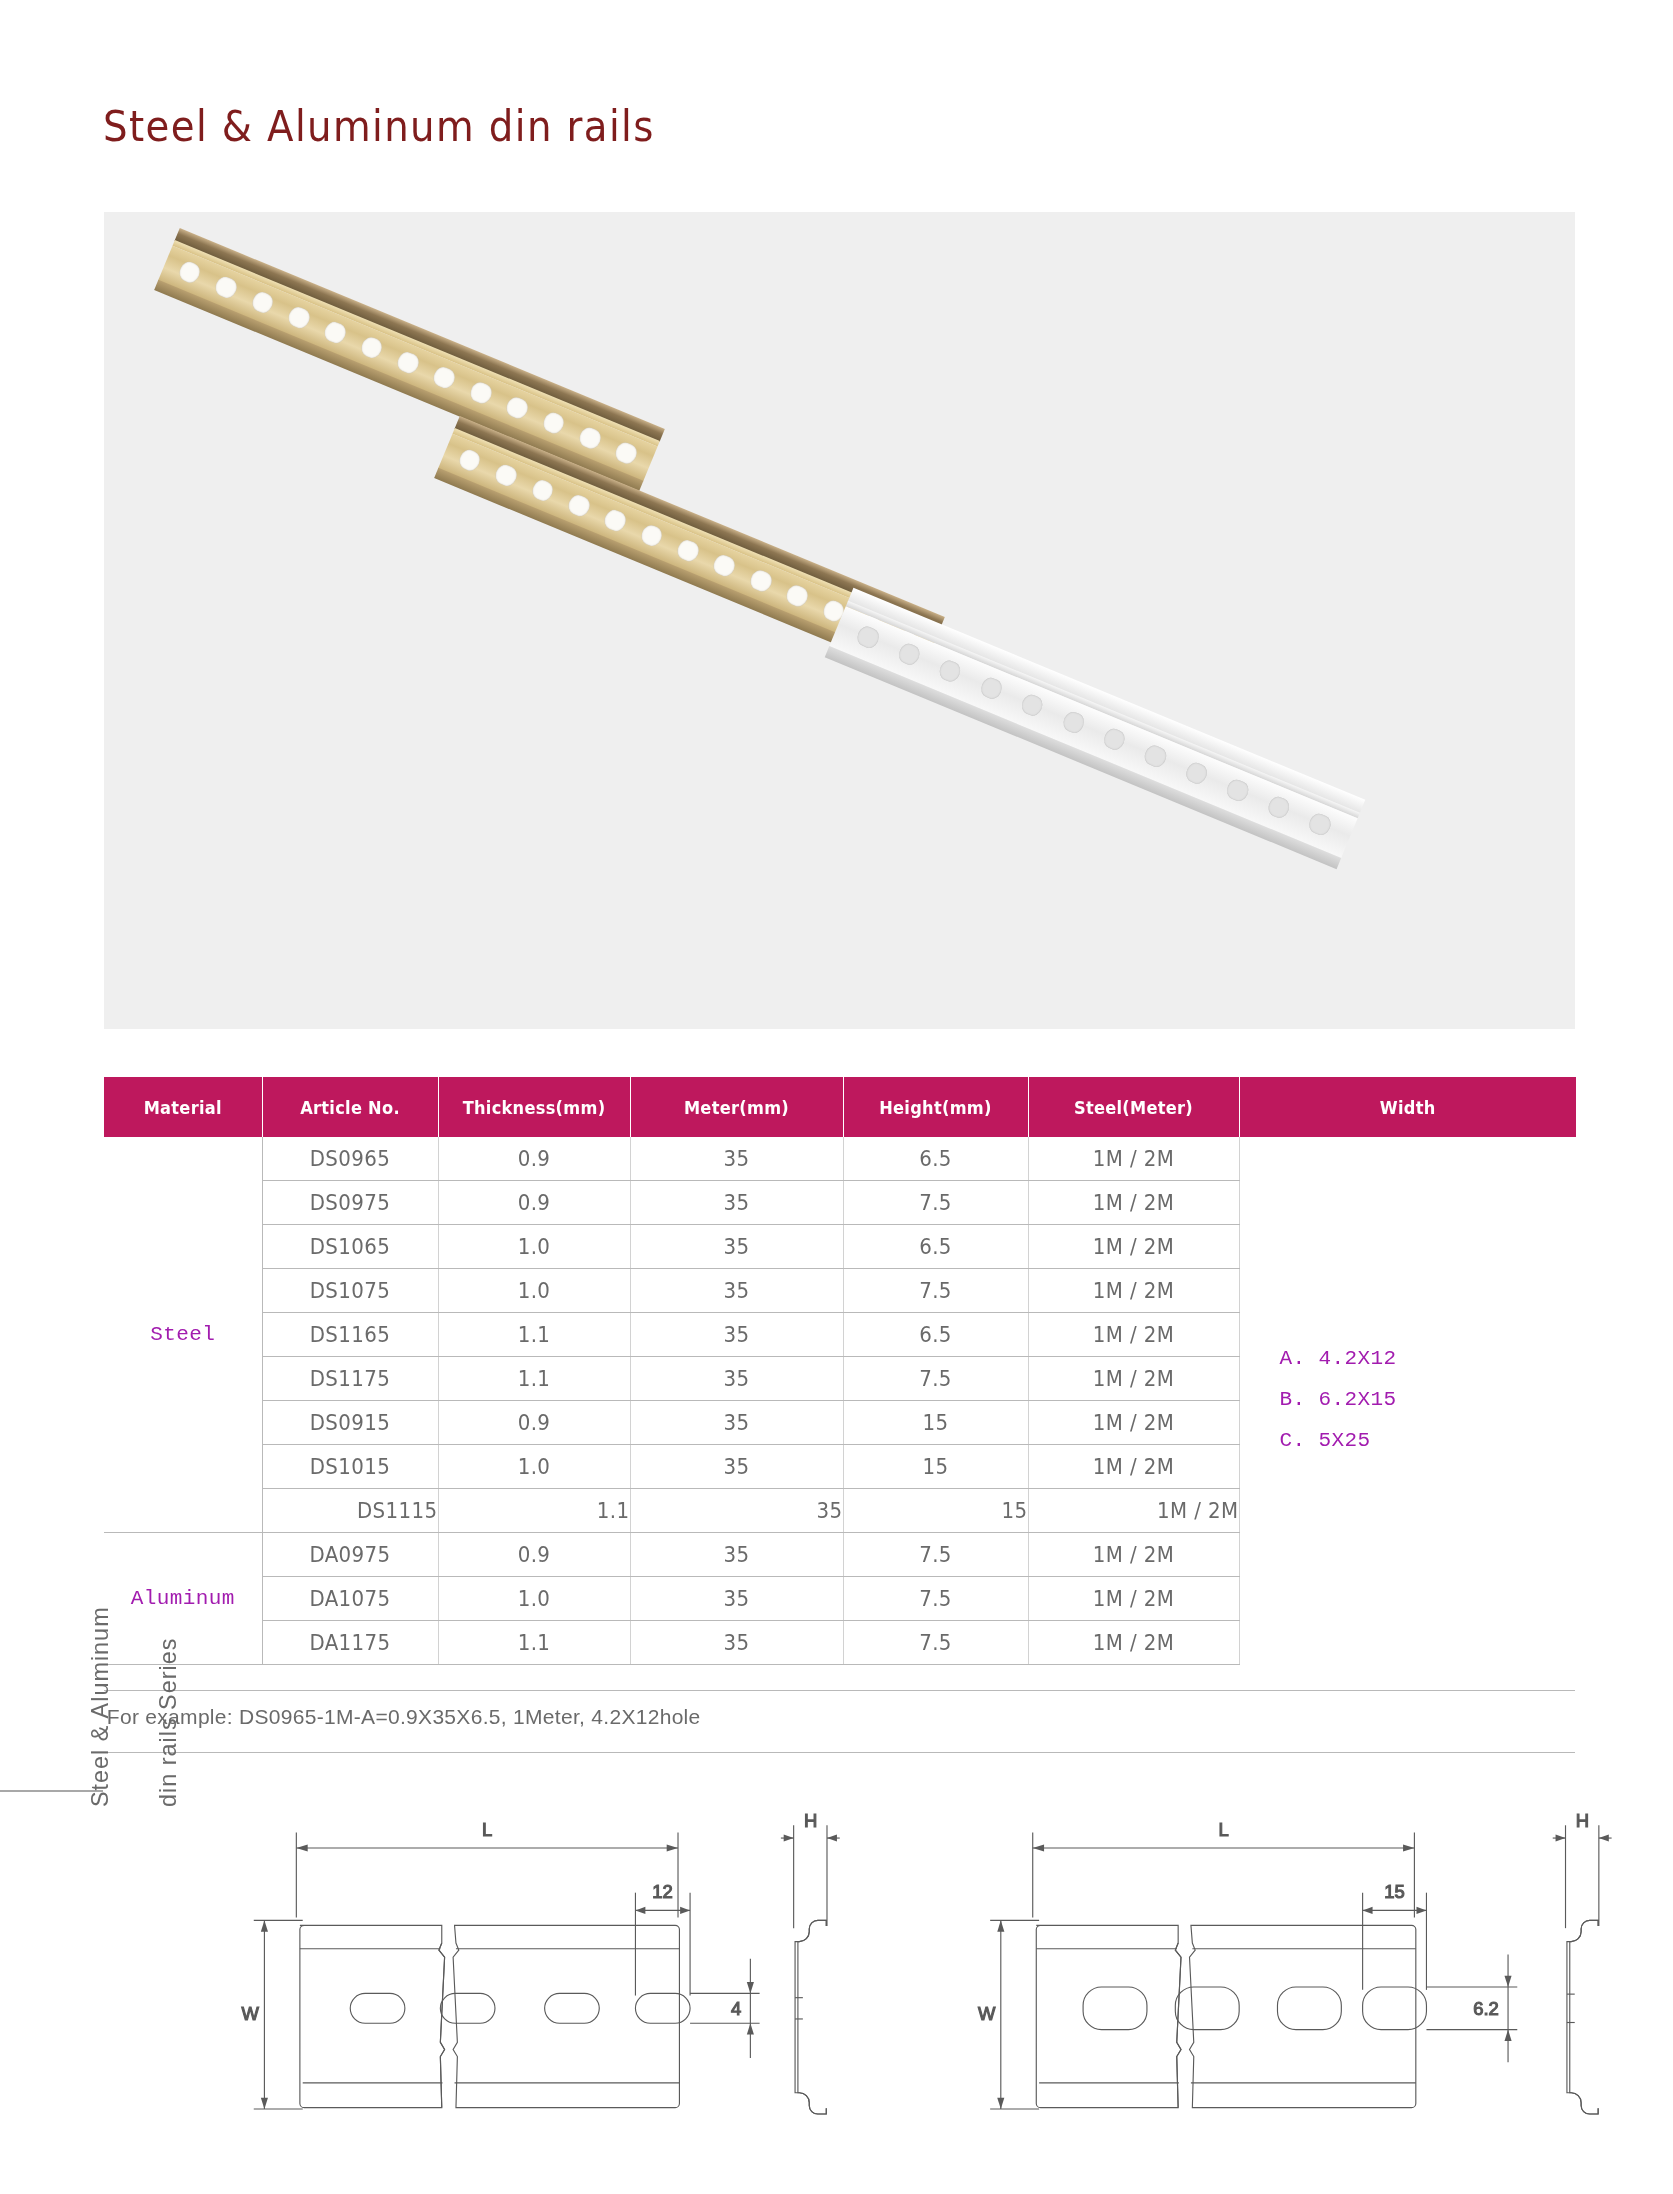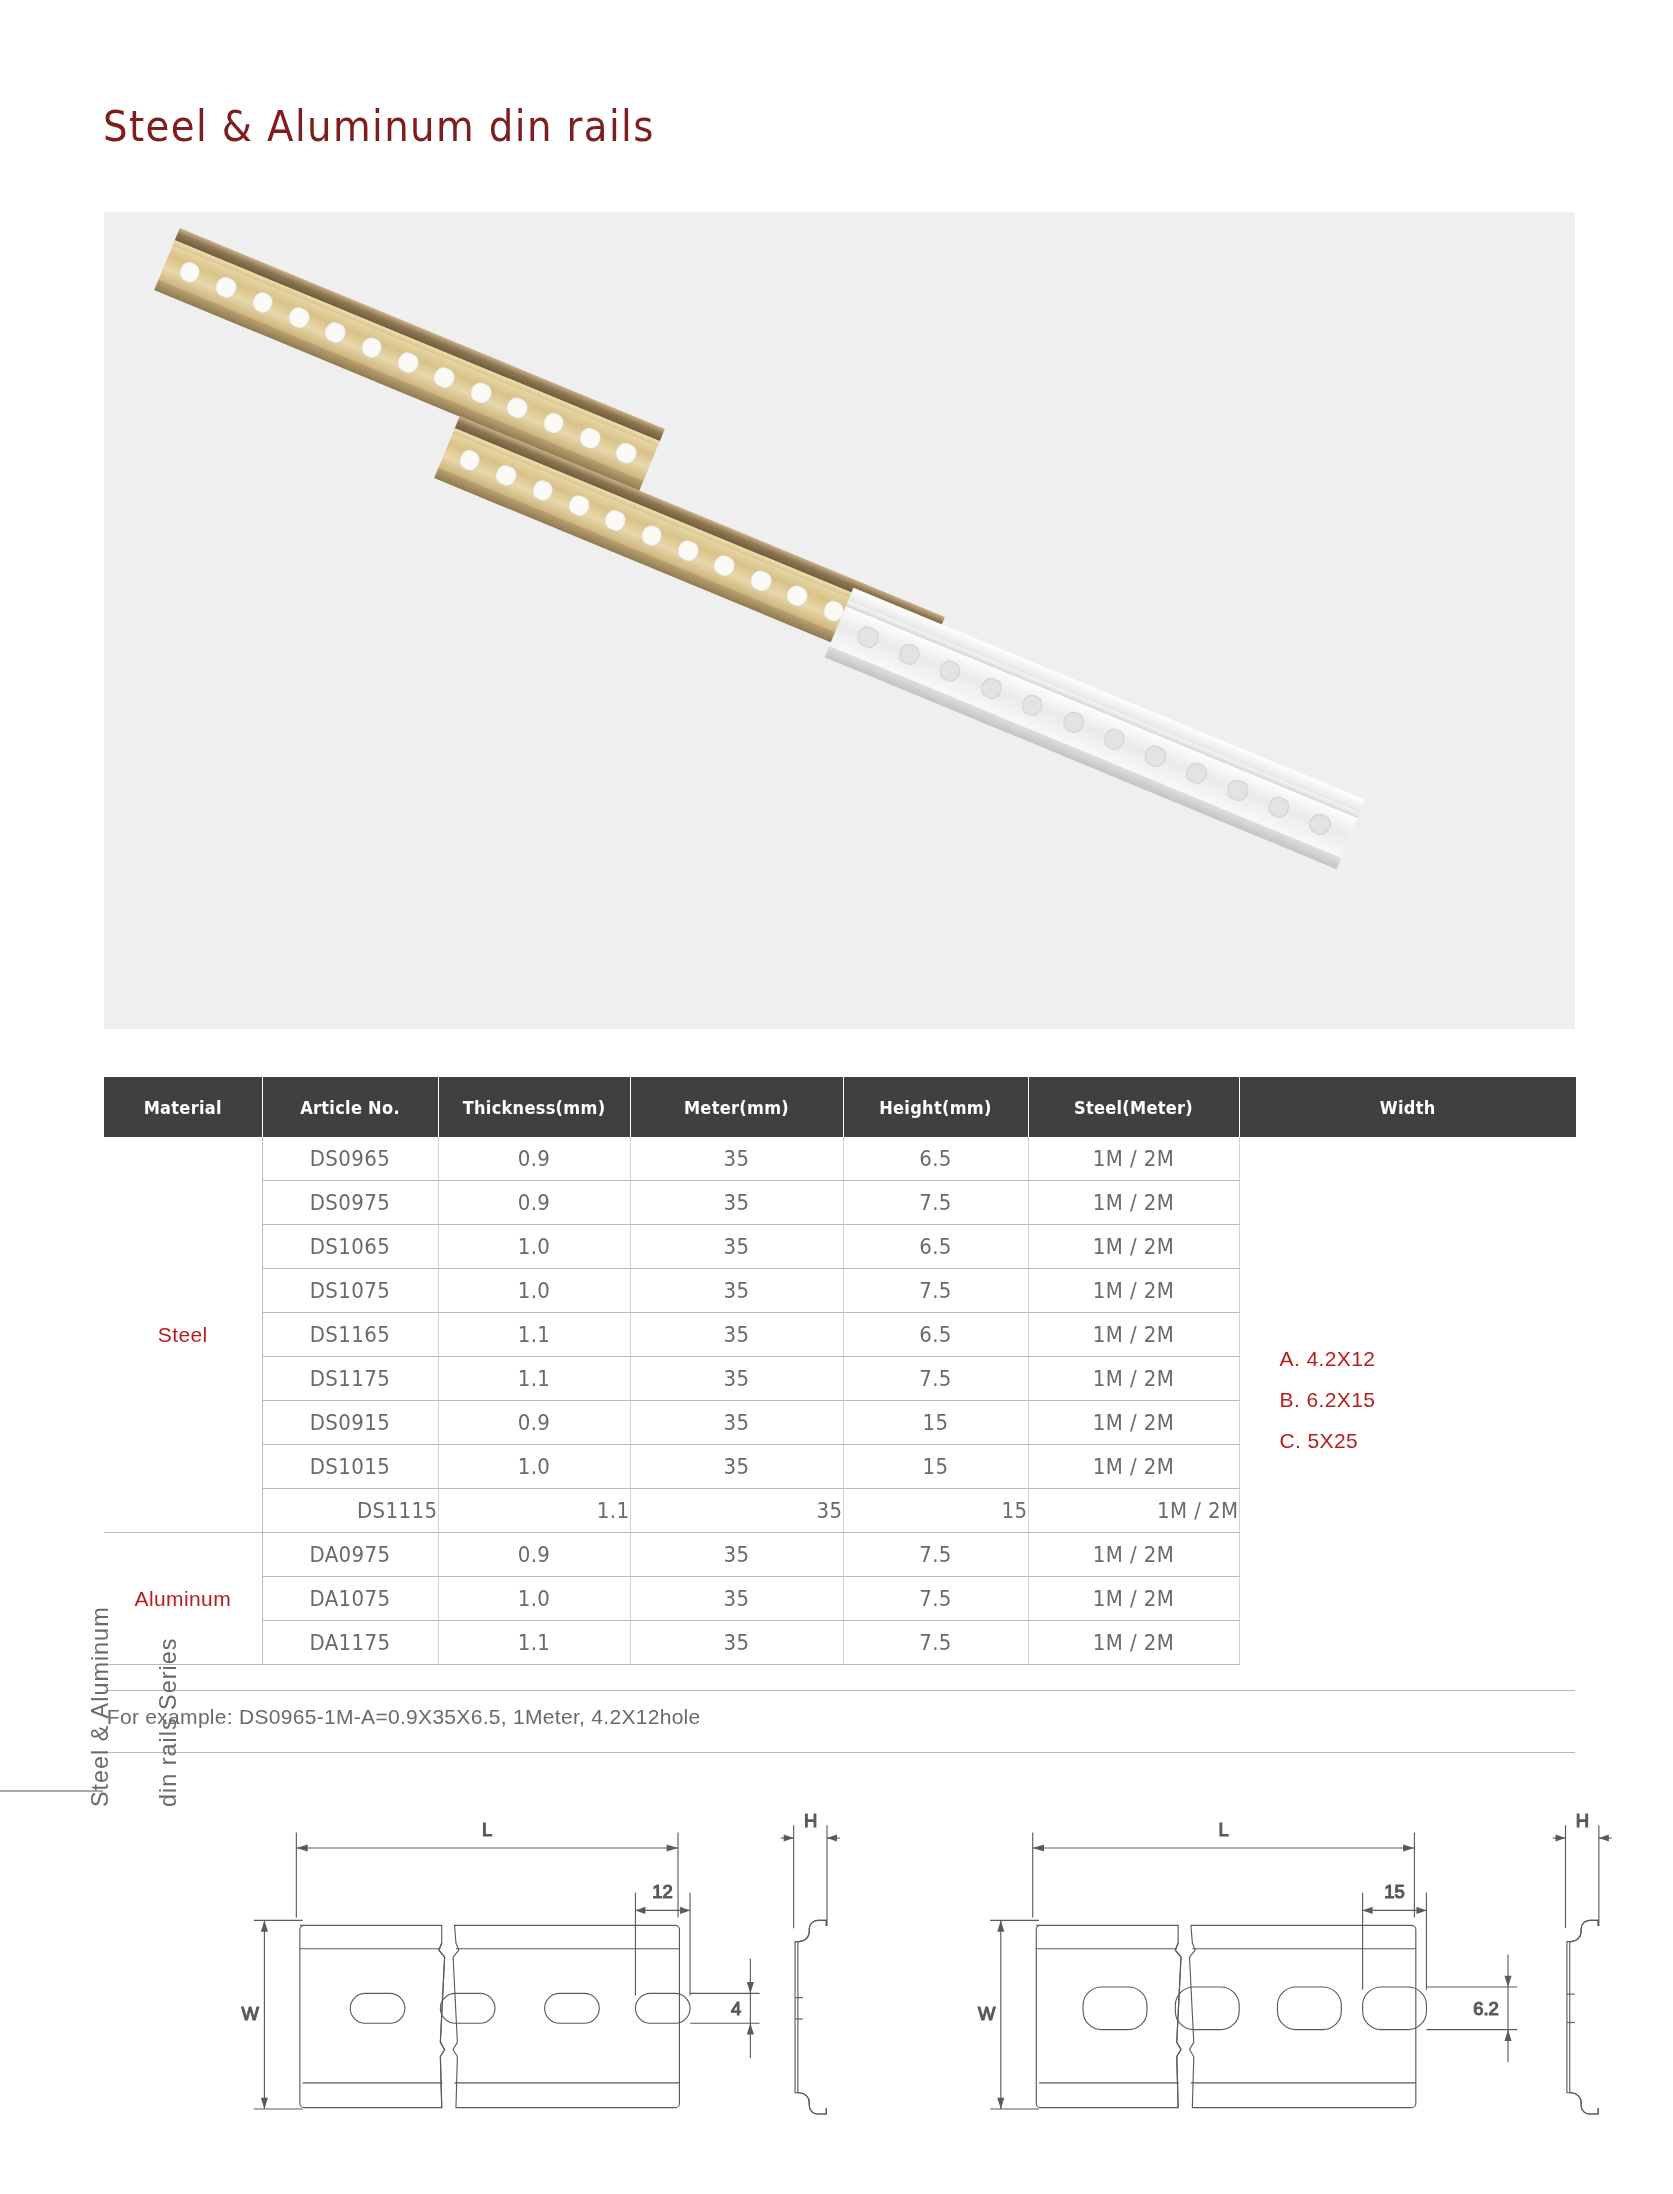--- a/index.html
+++ b/index.html
@@ -109,21 +109,21 @@
   
   .spec-table {
     position: absolute;
     left: 104px;
     top: 1077px;
     width: 1471px;
     border-collapse: collapse;
     table-layout: fixed;
   }
   .spec-table th {
-    background: #404040;
+    background: #be185d;
     color: #ffffff;
     font-family: "DejaVu Sans Condensed", "Liberation Sans Narrow", "Liberation Sans", sans-serif;
     font-size: 18px;
     font-weight: 700;
     letter-spacing: 0.3px;
     height: 60px;
     vertical-align: middle;
     text-align: center;
     border-right: 1.4px solid #ffffff;
     padding: 0;
@@ -136,23 +136,23 @@
     border-bottom: 1.4px solid #b9b9b9;
     border-right: 1.4px solid #d2d2d2;
     font-family: "DejaVu Sans Condensed", "Liberation Sans Narrow", "Liberation Sans", sans-serif;
     font-size: 22px;
     color: #6a6a6a;
     padding: 0;
     letter-spacing: 0.4px;
   }
   .spec-table td.mat,
   .spec-table td.hole {
-    font-family: Liberation Sans, sans-serif;
+    font-family: Liberation Mono, monospace;
     font-size: 21px;
-    color: #b91c1c;
+    color: #a21caf;
     letter-spacing: 0.4px;
     border-right: none;
   }
   .spec-table td.mat { border-right: 1.4px solid #b9b9b9; }
   .spec-table td.hole { text-align: left; padding-left: 40px; line-height: 1.95; }
   .spec-table tr.last-of-steel td { border-bottom: 1.4px solid #b9b9b9; text-align: right; }
   .spec-table td.nob { border-bottom: none; }
   .spec-table td.nor { border-right: none; }
 
   .col-mat   { width: 158px; }

